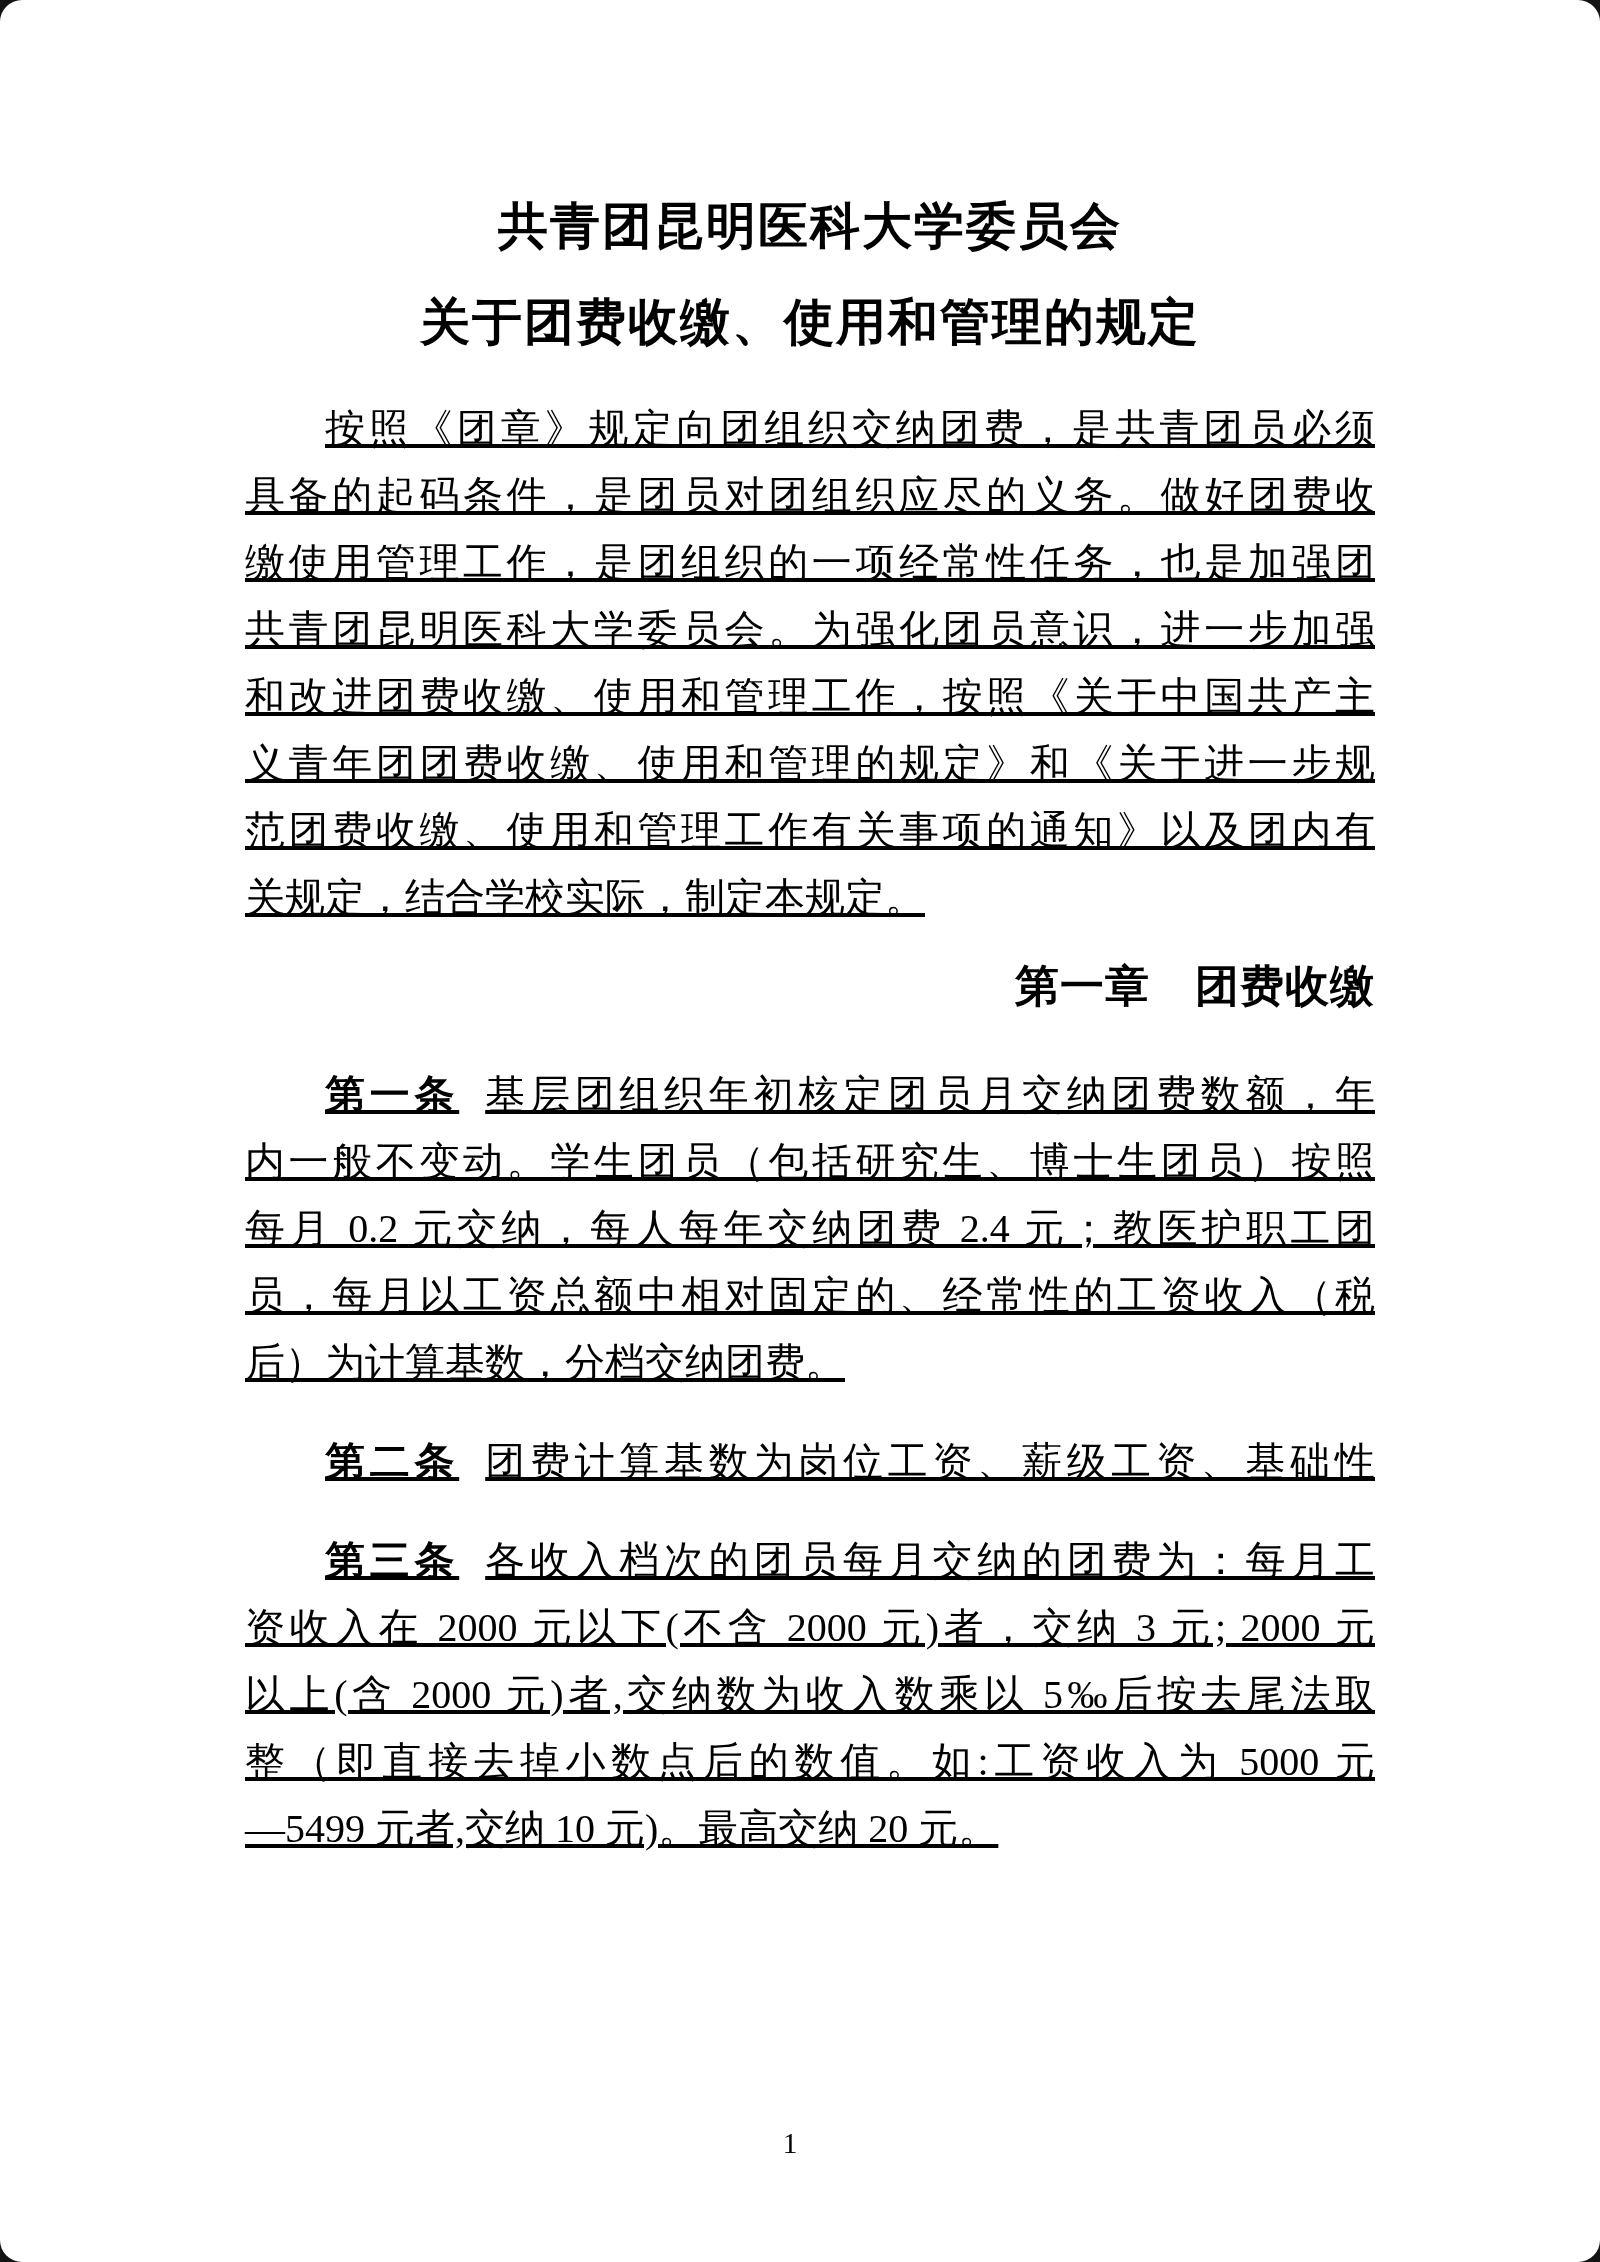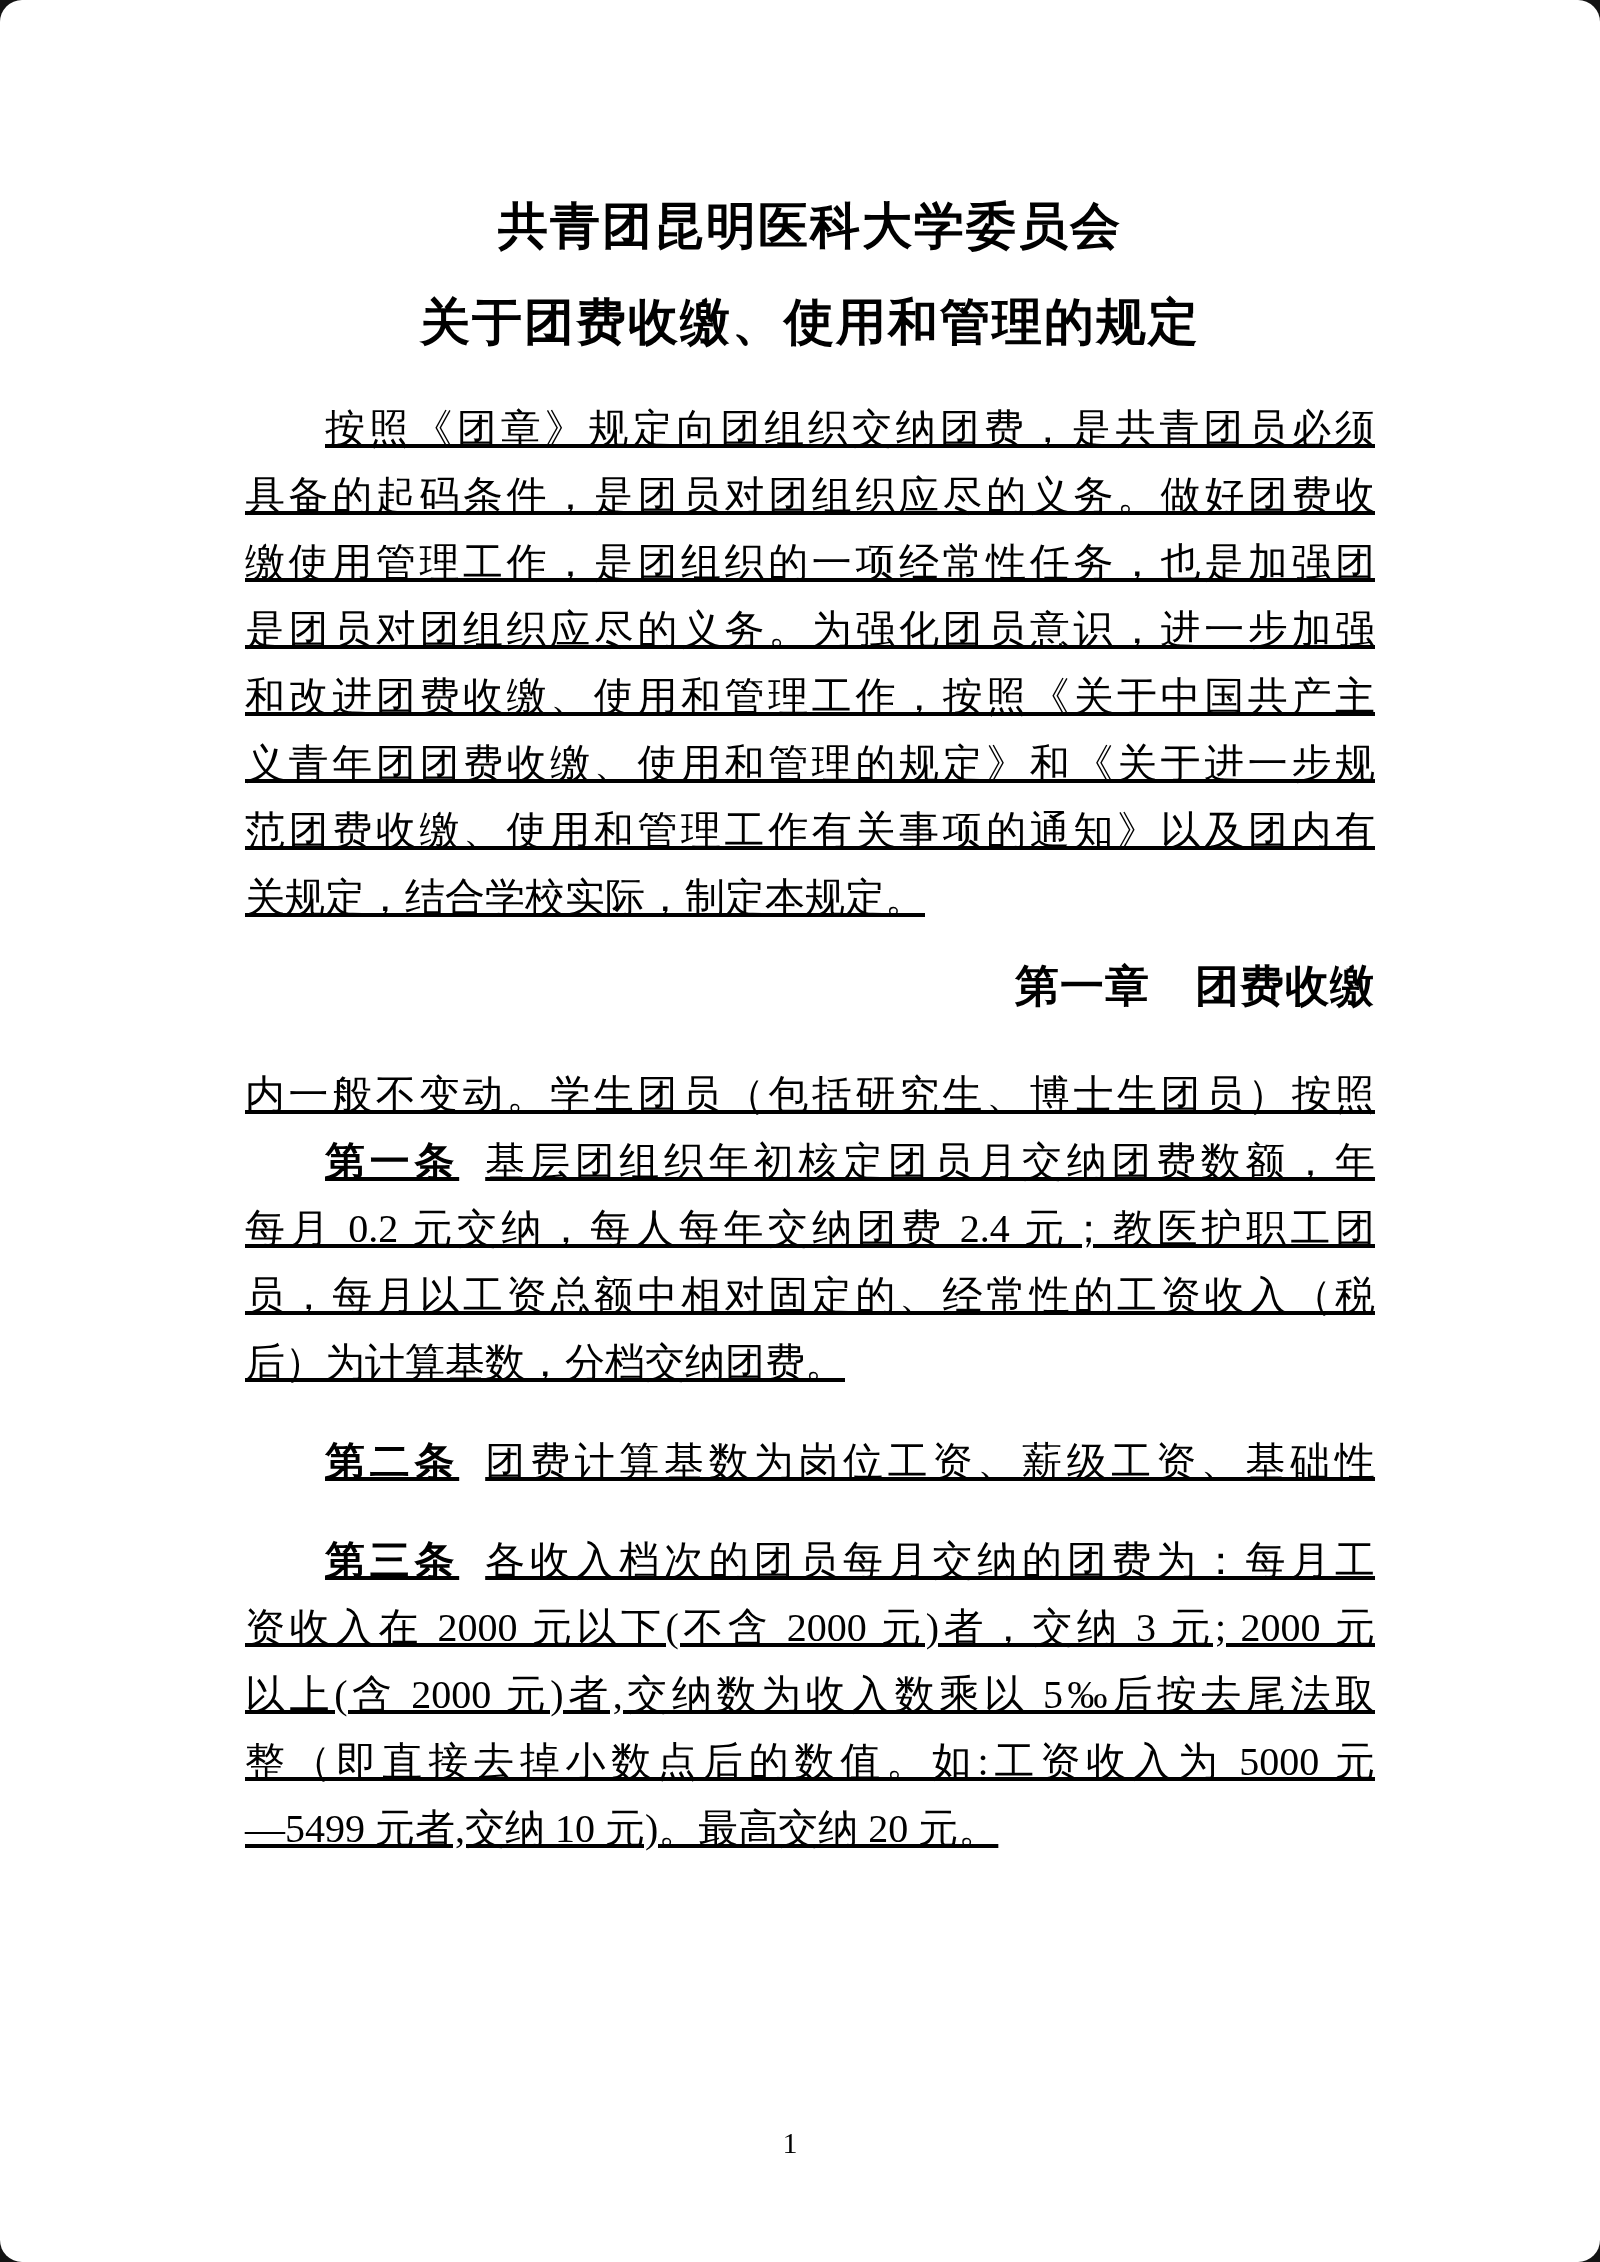--- a/index.html
+++ b/index.html
@@ -87,32 +87,32 @@
 <body>
 
 <div class="page">
   <h1 class="doc-title">共青团昆明医科大学委员会</h1>
   <h1 class="doc-title second">关于团费收缴、使用和管理的规定</h1>
 
   <div class="para intro">
       <div class="line first">按照《团章》规定向团组织交纳团费，是共青团员必须</div>
       <div class="line">具备的起码条件，是团员对团组织应尽的义务。做好团费收</div>
       <div class="line">缴使用管理工作，是团组织的一项经常性任务，也是加强团</div>
-      <div class="line">是团员对团组织应尽的义务。为强化团员意识，进一步加强</div>
+      <div class="line">共青团昆明医科大学委员会。为强化团员意识，进一步加强</div>
       <div class="line">和改进团费收缴、使用和管理工作，按照《关于中国共产主</div>
       <div class="line">义青年团团费收缴、使用和管理的规定》和《关于进一步规</div>
       <div class="line">范团费收缴、使用和管理工作有关事项的通知》以及团内有</div>
       <div class="line last">关规定，结合学校实际，制定本规定。</div>
     </div>
 
   <h2 class="chapter-heading">第一章　团费收缴</h2>
 
   <div class="para article first-article">
+      <div class="line first"><b class="art-label">第一条</b>基层团组织年初核定团员月交纳团费数额，年</div>
       <div class="line">内一般不变动。学生团员（包括研究生、博士生团员）按照</div>
-      <div class="line first"><b class="art-label">第一条</b>基层团组织年初核定团员月交纳团费数额，年</div>
       <div class="line">每月 0.2 元交纳，每人每年交纳团费 2.4 元；教医护职工团</div>
       <div class="line">员，每月以工资总额中相对固定的、经常性的工资收入（税</div>
       <div class="line last">后）为计算基数，分档交纳团费。</div>
     </div>
 
   <div class="para article">
       <div class="line first"><b class="art-label">第二条</b>团费计算基数为岗位工资、薪级工资、基础性</div>
     </div>
 
   <div class="para article">

